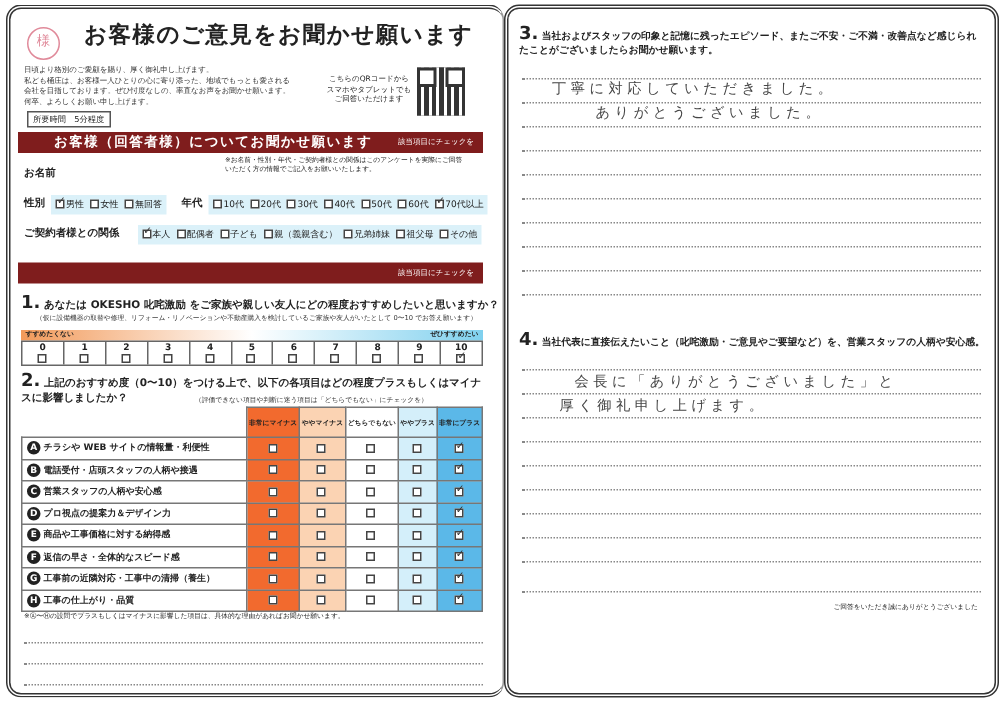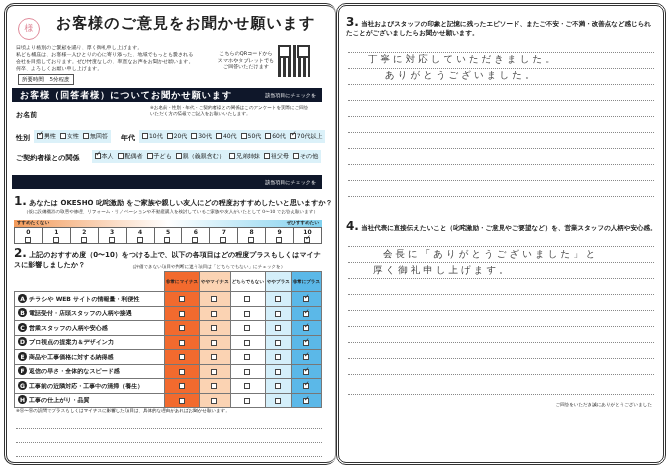--- a/index.html
+++ b/index.html
@@ -9,23 +9,23 @@
 .right{left:336px;top:3px;width:330px;height:462px}
 .title{position:absolute;left:56px;top:14px;font-size:15px;font-weight:bold;letter-spacing:1px}
 .stamp{position:absolute;left:18px;top:18px;width:22px;height:22px;border:1.5px solid #e08a9a;border-radius:50%;color:#e08a9a;font-size:9px;text-align:center;line-height:19px}
 .intro{position:absolute;left:16px;top:44px;font-size:5px;line-height:7px;width:190px;color:#333}
 .time{position:absolute;left:18px;top:74px;font-size:5.5px;border:1px solid #555;padding:1px 3px}
 .qrtext{position:absolute;left:215px;top:50px;font-size:5px;line-height:6.5px;text-align:center;width:62px}
 .qr{position:absolute;left:278px;top:45px;width:32px;height:32px;background:
  repeating-linear-gradient(90deg,#111 0 3px,#fff 3px 5px),#111;opacity:.85}
 .qr:before,.qr:after{content:"";position:absolute;width:9px;height:9px;border:2px solid #111;background:#fff}
 .qr:before{left:0;top:0}.qr:after{right:0;top:0}
-.bar{position:absolute;left:12px;width:310px;height:14px;background:#0f172a;color:#fff;font-size:9px;font-weight:bold;line-height:14px;padding-left:8px;letter-spacing:1px}
+.bar{position:absolute;left:12px;width:310px;height:14px;background:#7f1d1d;color:#fff;font-size:9px;font-weight:bold;line-height:14px;padding-left:24px;letter-spacing:1px}
 .bar .note{position:absolute;right:6px;top:0;font-size:5px;font-weight:normal;letter-spacing:0}
-.row{position:absolute;left:16px;font-size:6px;display:flex;align-items:flex-end;gap:4px}
+.row{position:absolute;left:16px;font-size:6px;display:flex;align-items:flex-start;gap:4px}
 .lbl{font-weight:bold;font-size:7px}
 .band{background:#dbf1f9;padding:2px 3px;display:flex;gap:4px}
 .cb{display:inline-block;width:6px;height:6px;border:1px solid #444;background:#fff;vertical-align:middle;margin-right:1px;position:relative}
 .cb.on:after{content:"✓";position:absolute;left:0;top:-4px;font-size:7px;color:#333}
 .q{position:absolute;left:14px;font-size:7px;font-weight:bold}
 .q b{font-size:12px}
 .qsub{position:absolute;left:24px;font-size:4.5px;color:#333}
 .scale{position:absolute;left:14px;top:220px;width:308px}
 .scalehead{height:7px;background:linear-gradient(90deg,#f29a5a,#fff 50%,#7fd0ee);font-size:4.5px;display:flex;justify-content:space-between;padding:0 3px;font-weight:bold}
 .scalebox{display:flex;border:1px solid #666;height:17px}
@@ -216,21 +216,21 @@
 
 <div class="footnote">※Ⓐ〜Ⓗの設問でプラスもしくはマイナスに影響した項目は、具体的な理由があればお聞かせ願います。</div>
 <div class="dots" style="left:16px;top:428px;width:306px"></div>
 <div class="dots" style="left:16px;top:442px;width:306px"></div>
 <div class="dots" style="left:16px;top:456px;width:306px"></div>
 
 <div class="q" style="left:346px;top:18px;width:305px;line-height:9px;font-size:6.5px"><b>3.</b> <span>当社およびスタッフの印象と記憶に残ったエピソード、またご不安・ご不満・改善点など感じられたことがございましたらお聞かせ願います。</span></div>
 <div class="dots" style="left:348px;top:52px;width:306px"></div>
 <div class="hand" style="left:368px;top:53px">丁寧に対応していただきました。</div>
 <div class="dots" style="left:348px;top:68px;width:306px"></div>
-<div class="hand" style="left:385px;top:69px">ありがとうございました。</div>
+<div class="hand" style="left:397px;top:69px">ありがとうございました。</div>
 <div class="dots" style="left:348px;top:84px;width:306px"></div>
 <div class="dots" style="left:348px;top:100px;width:306px"></div>
 <div class="dots" style="left:348px;top:116px;width:306px"></div>
 <div class="dots" style="left:348px;top:132px;width:306px"></div>
 <div class="dots" style="left:348px;top:148px;width:306px"></div>
 <div class="dots" style="left:348px;top:164px;width:306px"></div>
 <div class="dots" style="left:348px;top:180px;width:306px"></div>
 <div class="dots" style="left:348px;top:196px;width:306px"></div>
 
 <div class="q" style="left:346px;top:219px;font-size:6.5px"><b>4.</b> <span>当社代表に直接伝えたいこと（叱咤激励・ご意見やご要望など）を、営業スタッフの人柄や安心感。</span></div>

